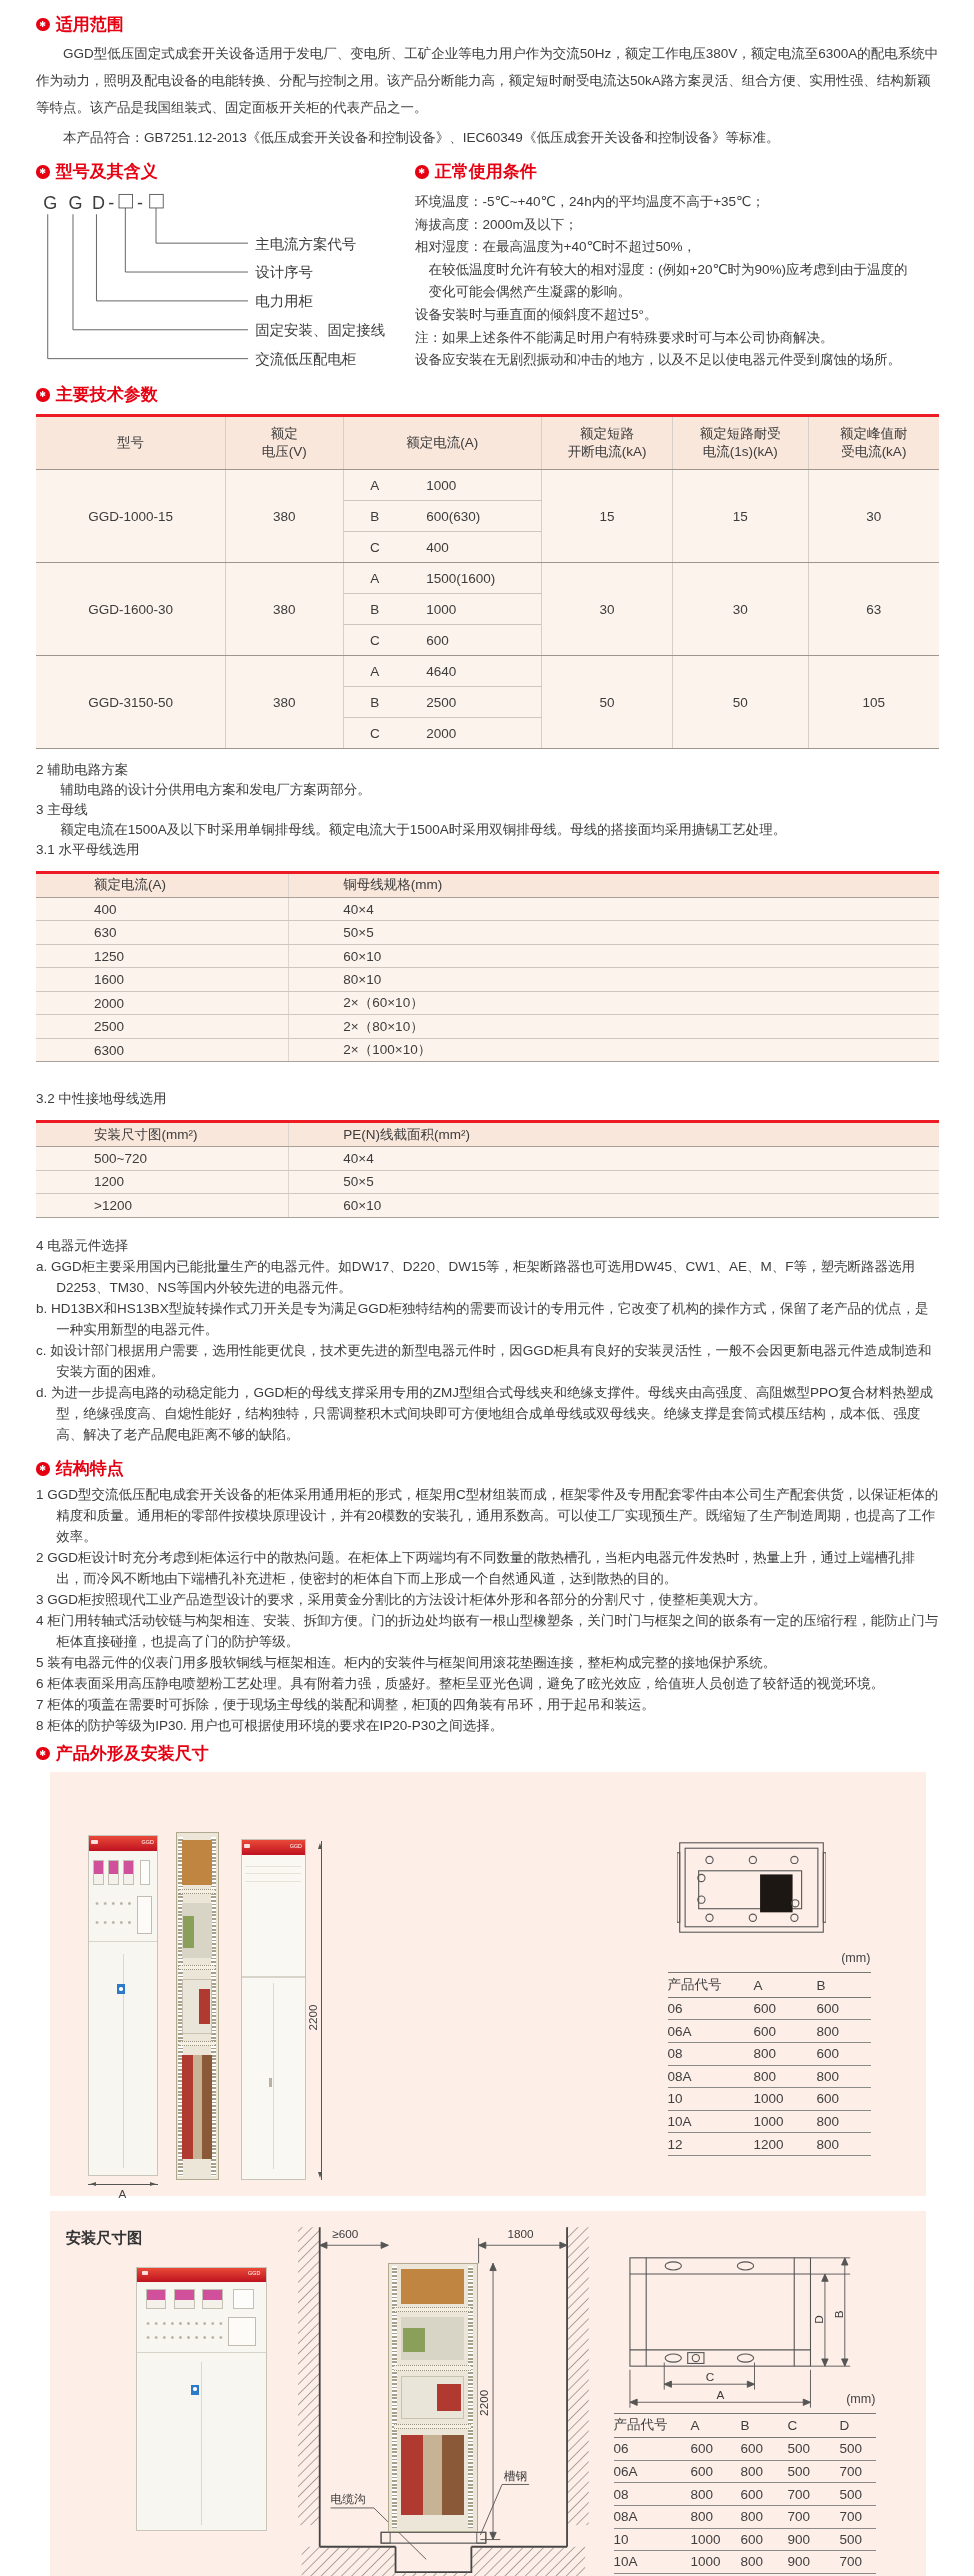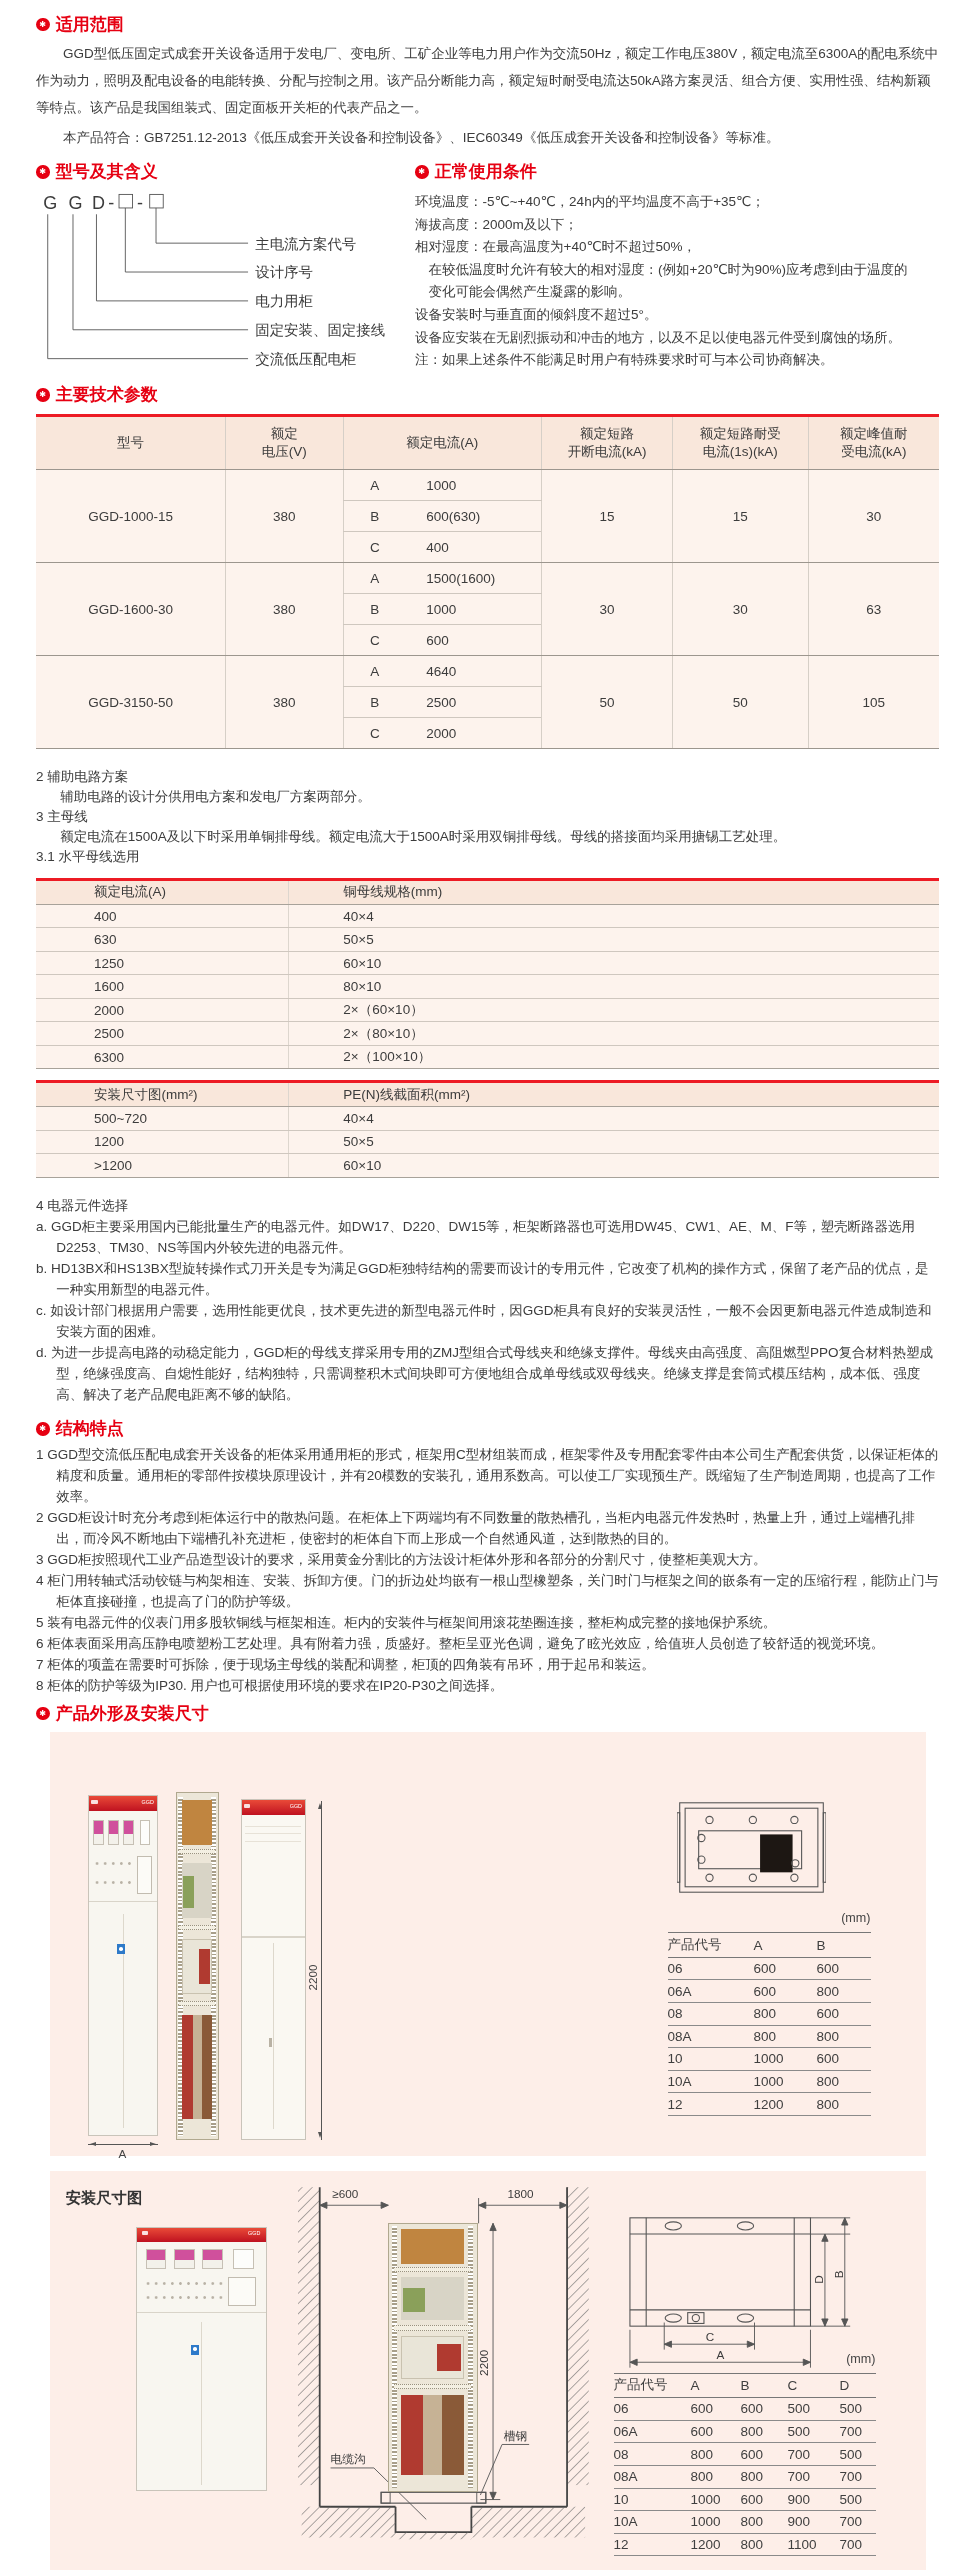--- a/index.html
+++ b/index.html
@@ -38,21 +38,21 @@
   .tech-table th{background:var(--peach);font-weight:normal;text-align:center;
     padding:8.1px 1.8px;white-space:pre-line;line-height:18px;border-bottom:1.8px solid var(--gline);}
   .tech-table td{background:var(--rowpink);text-align:center;}
   .tech-table .vline{border-left:0.9px solid #d6cfc7;}
   .tech-table .gcell{border-bottom:1.8px solid var(--gline);}
   .tech-table .sub{border-bottom:0.9px solid var(--lline);height:31px;}
   .tech-table .gb{border-bottom:1.8px solid var(--gline);}
   .tech-table .val{text-align:left;padding-left:20px;}
 
   
-  .note-block{margin-top:18px;}
+  .note-block{margin-top:11px;}
   .note-line{line-height:20px;}
   .note-indent{padding-left:1.8em;}
 
   
   .pink-table{border-collapse:collapse;width:100%;border-top:3.6px solid var(--tred);margin-top:10.8px;}
   .pink-table th{background:var(--peach);font-weight:normal;text-align:left;height:25px;
     border-bottom:1.8px solid #a8a29a;}
   .pink-table td{background:var(--rowpink);height:23.5px;border-bottom:0.9px solid var(--lline);}
   .pink-table tr:last-child td{border-bottom:1.8px solid #a8a29a;}
   .pink-table th:first-child,.pink-table td:first-child{width:28%;padding-left:58px;border-right:0.9px solid #ddd6ce;}
@@ -187,22 +187,22 @@
         <span class="sec-icon">✱</span>
         <span>正常使用条件</span>
       </div>
       <div style="margin-top:7.2px">
           <div class="cond-line">环境温度：-5℃~+40℃，24h内的平均温度不高于+35℃；</div>
           <div class="cond-line">海拔高度：2000m及以下；</div>
           <div class="cond-line">相对湿度：在最高温度为+40℃时不超过50%，</div>
           <div class="cond-line">　在较低温度时允许有较大的相对湿度：(例如+20℃时为90%)应考虑到由于温度的</div>
           <div class="cond-line">　变化可能会偶然产生凝露的影响。</div>
           <div class="cond-line">设备安装时与垂直面的倾斜度不超过5°。</div>
+          <div class="cond-line">注：如果上述条件不能满足时用户有特殊要求时可与本公司协商解决。</div>
           <div class="cond-line">设备应安装在无剧烈振动和冲击的地方，以及不足以使电器元件受到腐蚀的场所。</div>
-          <div class="cond-line">注：如果上述条件不能满足时用户有特殊要求时可与本公司协商解决。</div>
         </div>
     </section>
   </div>
 
   <section class="tech-wrap">
     <div class="sec-title">
       <span class="sec-icon">✱</span>
       <span>主要技术参数</span>
     </div>
     <table class="tech-table">
@@ -325,20 +325,21 @@
           <td>2500</td>
           <td>2×（80×10）</td>
         </tr>
         <tr>
           <td>6300</td>
           <td>2×（100×10）</td>
         </tr>
       </tbody>
   </table>
 
+  <div class="note-line" style="margin-top:27px">3.2 中性接地母线选用</div>
   <table class="pink-table">
     <thead>
         <tr>
           <th>安装尺寸图(mm²)</th>
           <th>PE(N)线截面积(mm²)</th>
         </tr>
       </thead>
     <tbody>
         <tr>
           <td>500~720</td>

